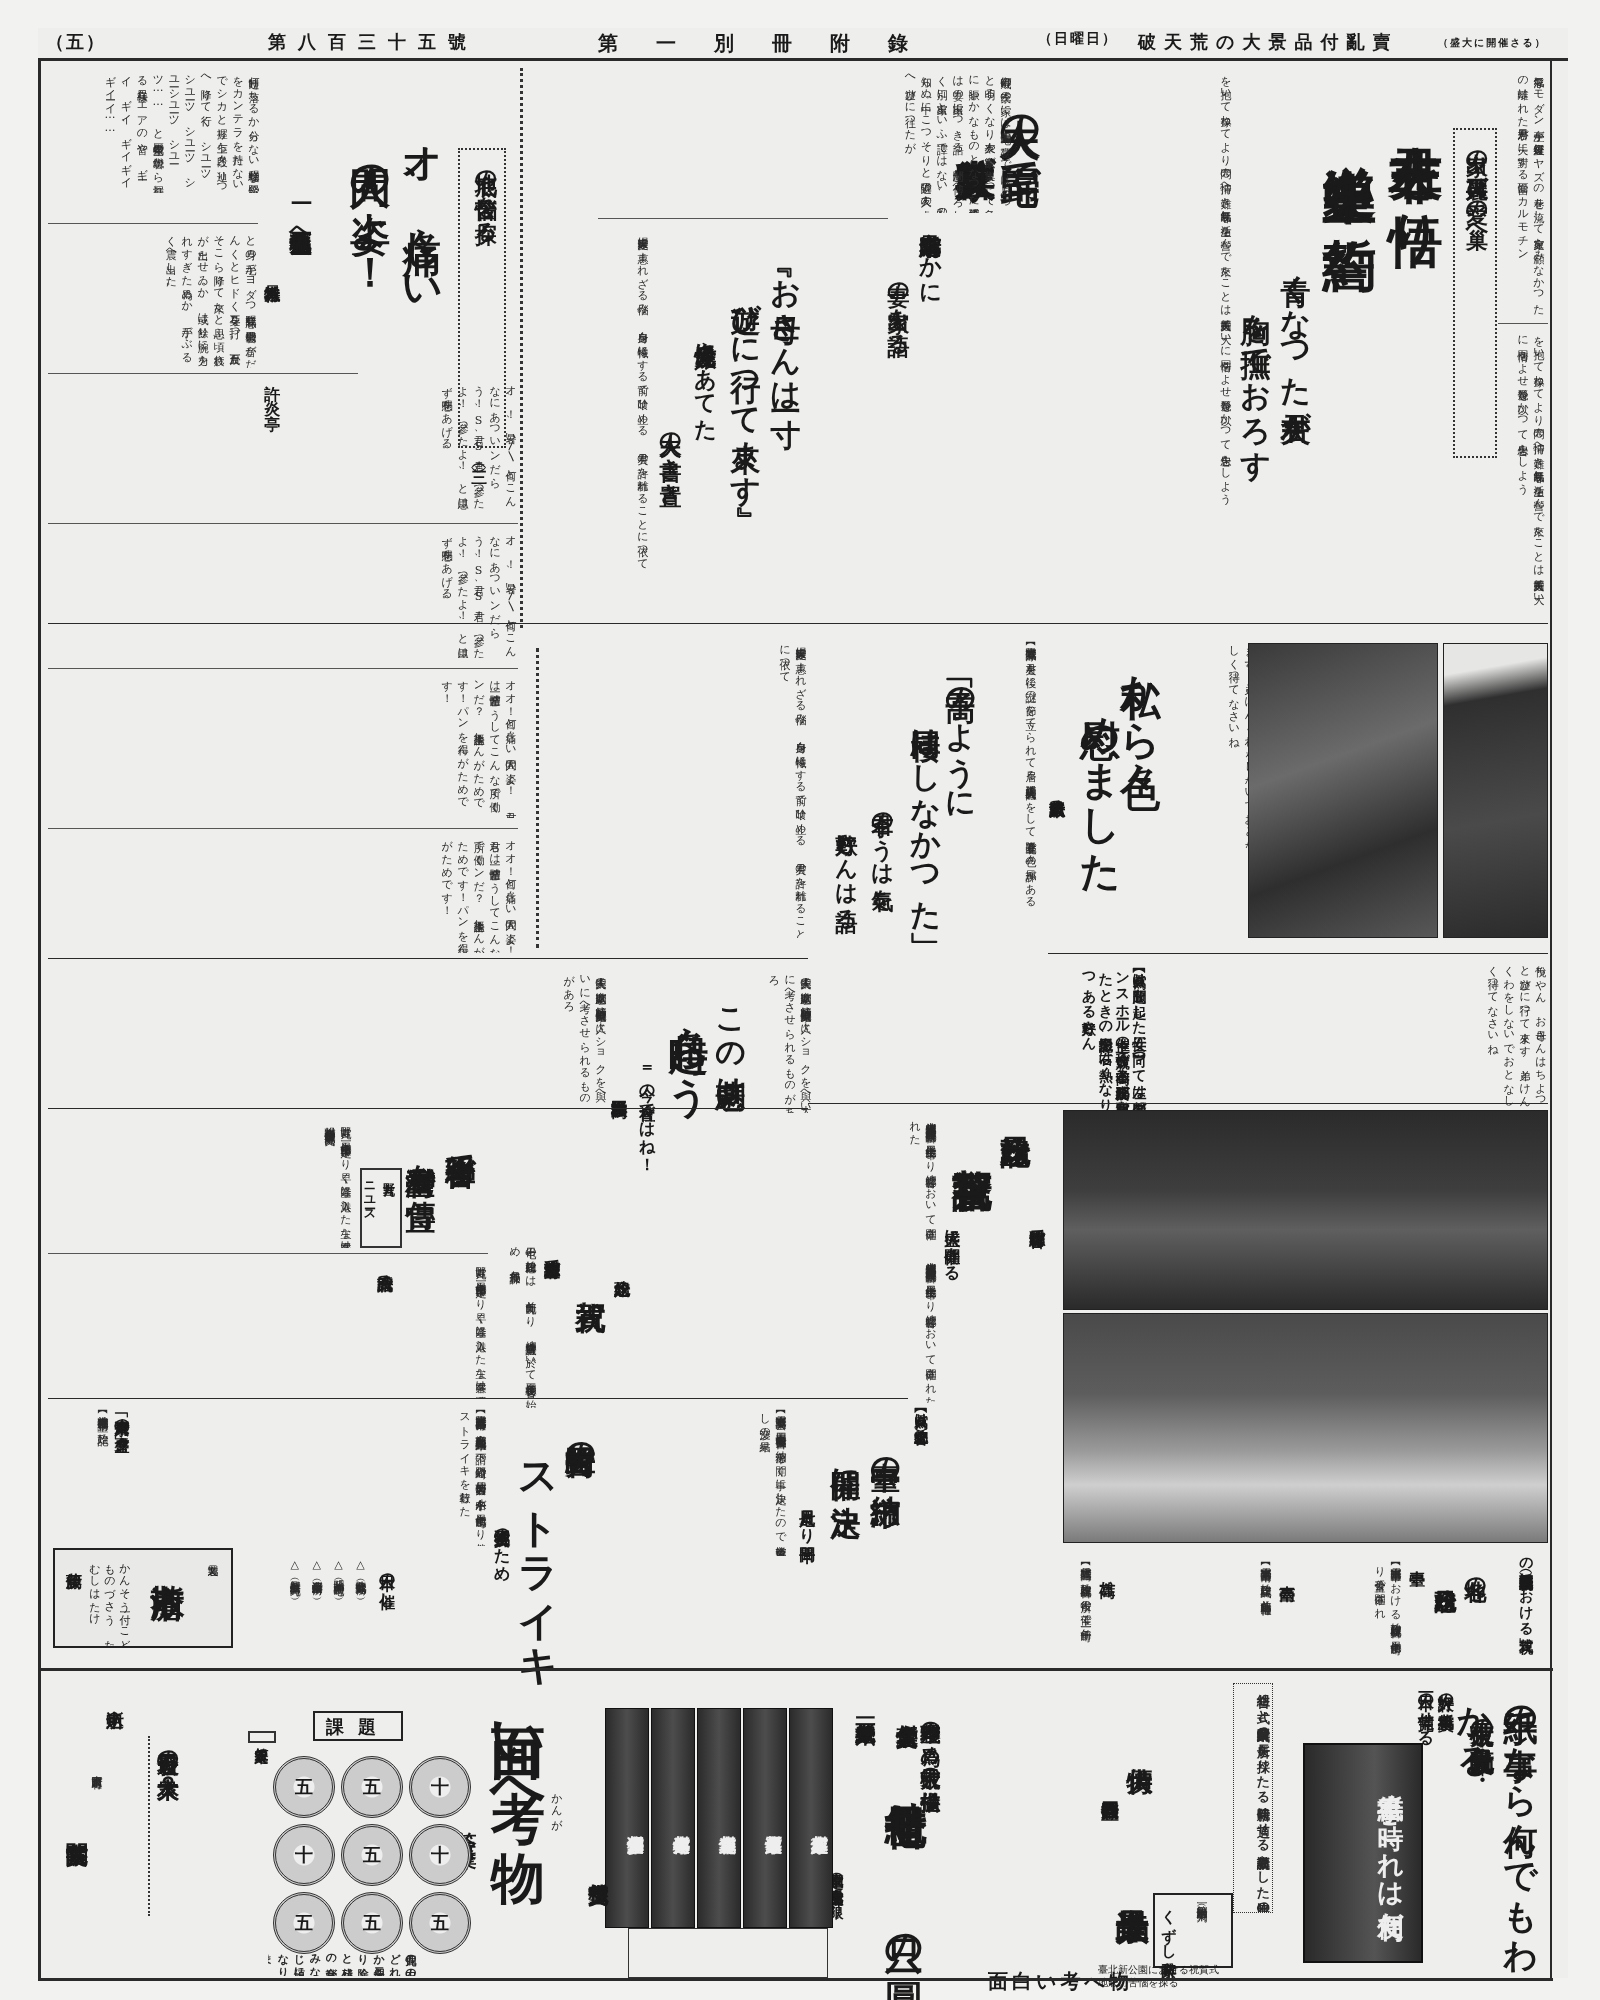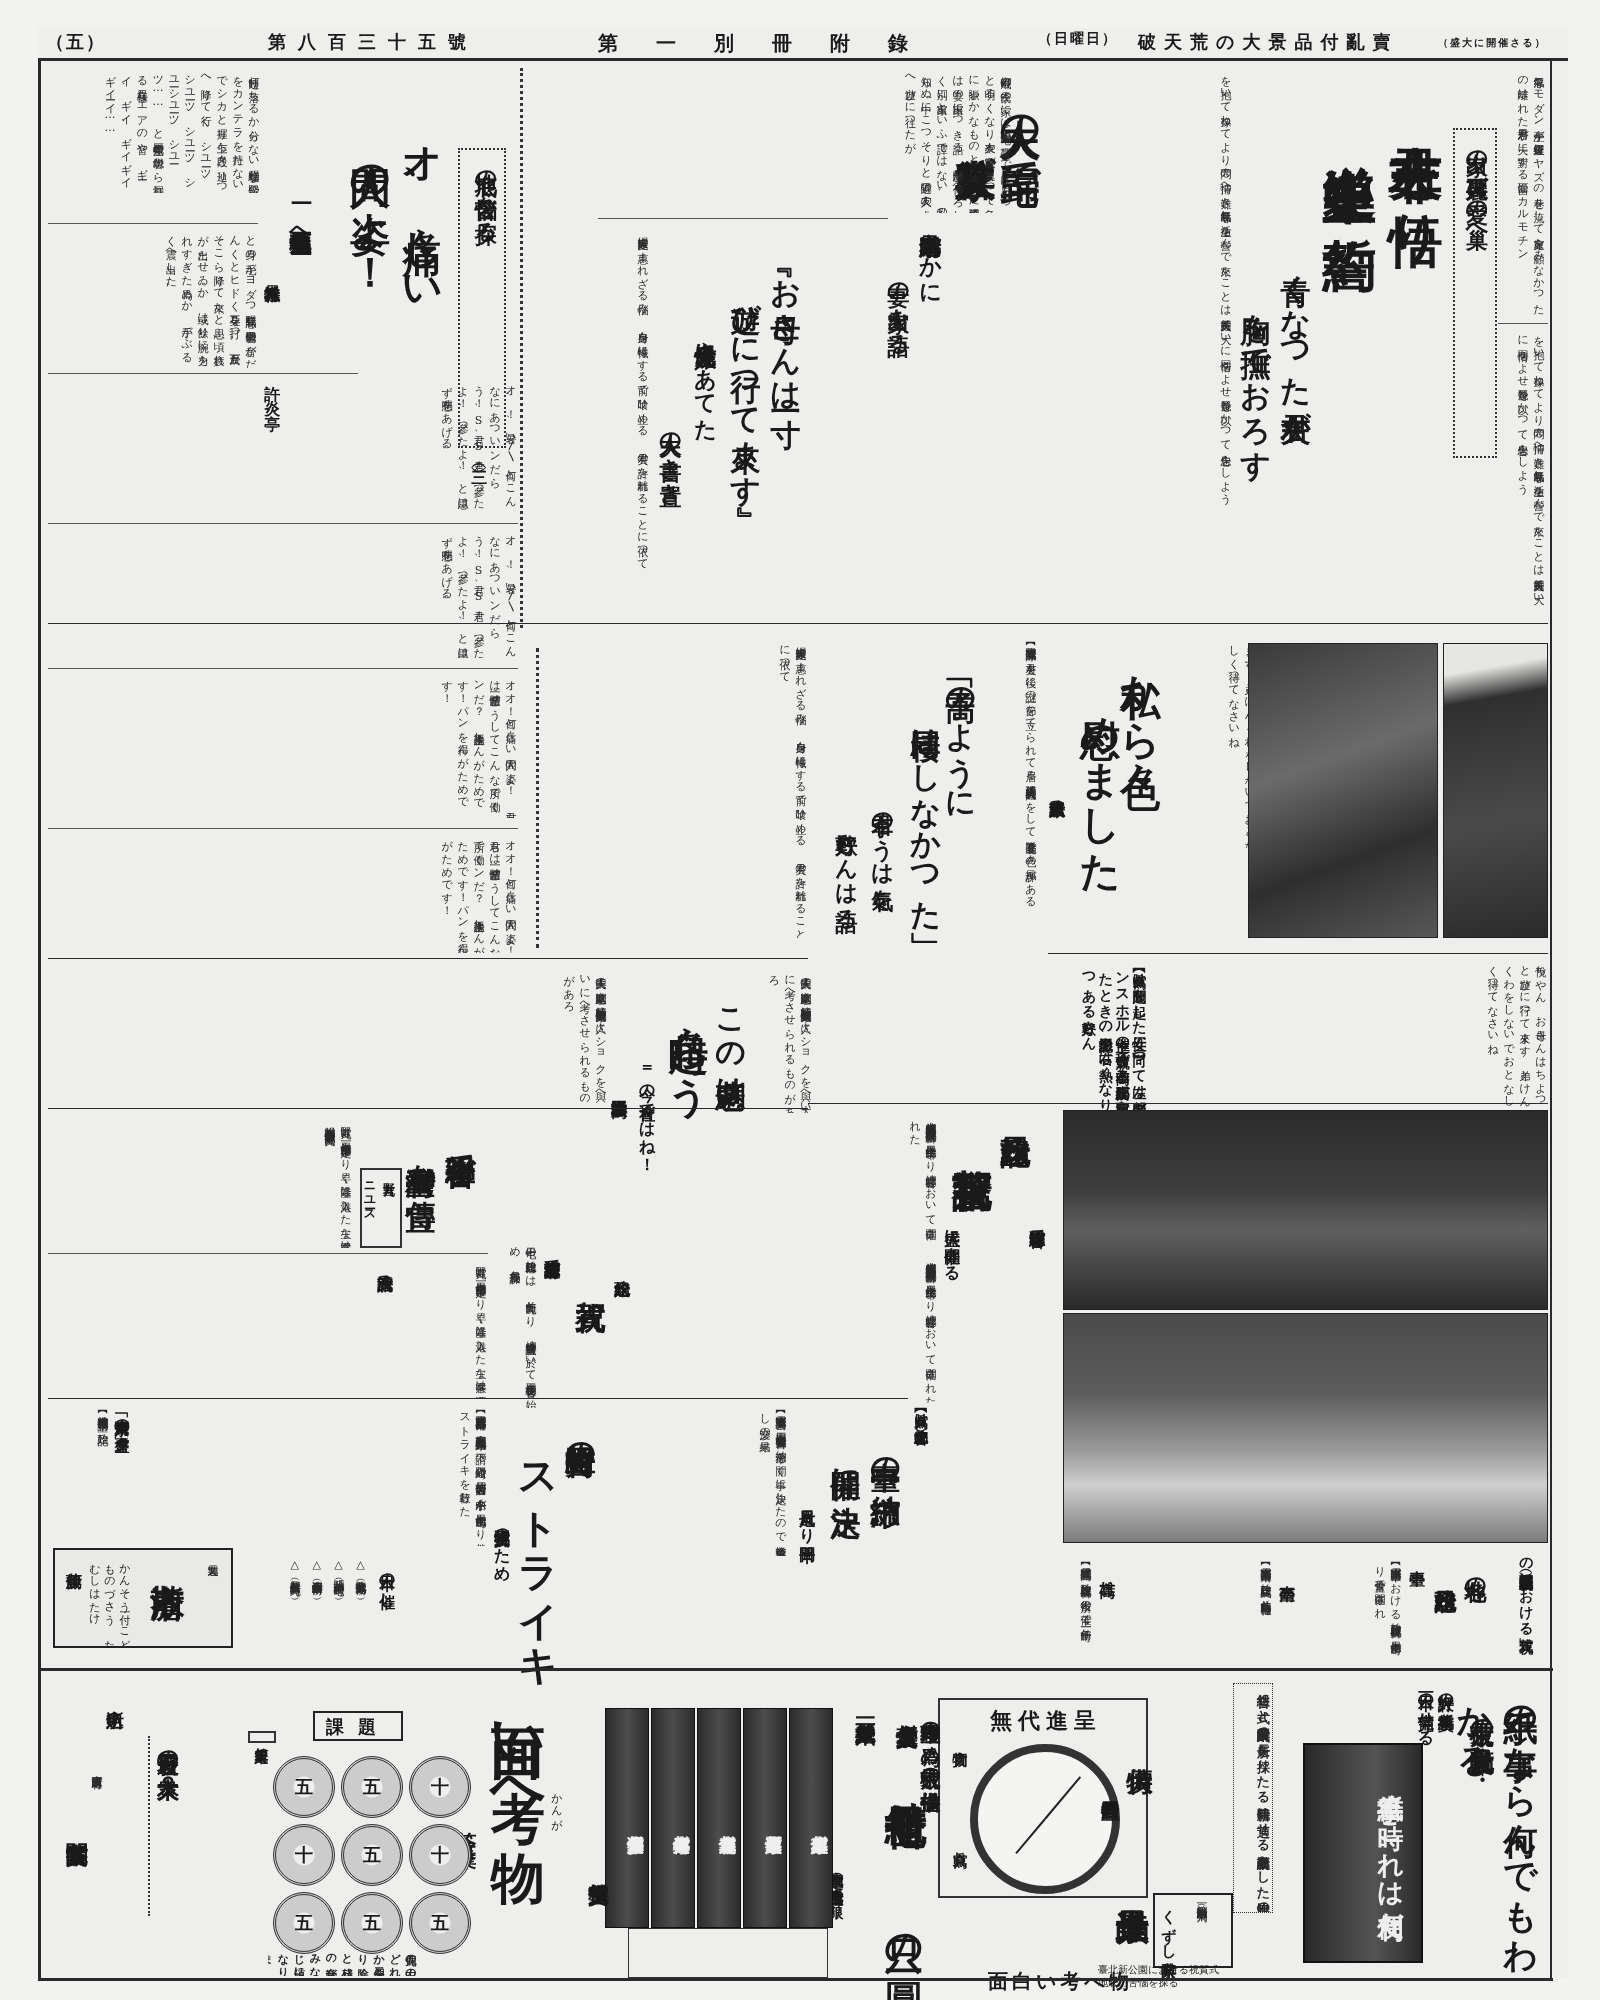--- a/index.html
+++ b/index.html
@@ -201,26 +201,20 @@
       <div class="v" style="position:absolute; right:12px; top:30px; font-size:26px; font-weight:bold; height:180px">手紙書く時これは便利だ</div>
     </div>
   </div>
   <div class="abs v body-text" style="left:1195px; top:1655px; height:230px; width:40px; font-size:13px; font-weight:600; border:1px dotted #333">組合せ式と新案辭典式の長所を採りたる新時代に適せる新講義をした無比の名著</div>
   <div class="abs" style="left:1115px; top:1865px; width:80px; height:75px; border:2px solid #222">
     <div class="v body-text" style="position:absolute; right:2px; top:2px; font-weight:bold">二大附錄</div>
     <div class="v body-text" style="position:absolute; right:22px; top:2px; height:70px">第一別冊附錄（菊半判）</div>
     <div class="v" style="position:absolute; left:4px; top:4px; font-size:15px; font-weight:bold">くずし字辭典</div>
   </div>
 
-  <div class="abs" style="left:900px; top:1670px; width:210px; height:200px; border:2px solid #333">
-    <div class="abs" style="left:50px; top:6px; font-size:22px; font-weight:bold; letter-spacing:6px">無代進呈</div>
-    <div class="watch abs" style="left:30px; top:44px"></div>
-    <div class="abs v" style="left:10px; top:40px; font-size:15px; font-weight:bold">實物</div>
-    <div class="abs v" style="left:10px; top:140px; font-size:15px; font-weight:bold">寫眞</div>
-  </div>
   <div class="abs v" style="left:1085px; top:1720px; font-size:26px; font-weight:900">大特價</div>
   <div class="abs v" style="left:1060px; top:1760px; font-size:18px; font-weight:bold">壹圓四拾錢</div>
   <div class="abs v" style="left:1072px; top:1855px; font-size:34px; font-weight:900; height:120px">大景品進呈</div>
   <div class="abs" style="left:950px; top:1940px; font-size:20px; font-weight:bold; letter-spacing:4px">面白い考へ物</div>
   <div class="abs" style="left:1060px; top:1935px; font-size:10px">臺北新公園における祝賀式</div>
   <div class="abs" style="left:1060px; top:1948px; font-size:10px">地底の苦惱を探る</div>
 
   <div class="abs v" style="left:855px; top:1680px; font-size:22px; font-weight:900; height:100px">名大文豪傑作</div>
   <div class="abs v" style="left:840px; top:1745px; font-size:42px; font-weight:900">七冊組合せ</div>
   <div class="abs v" style="left:840px; top:1880px; font-size:38px; font-weight:900">只の一圓</div>

